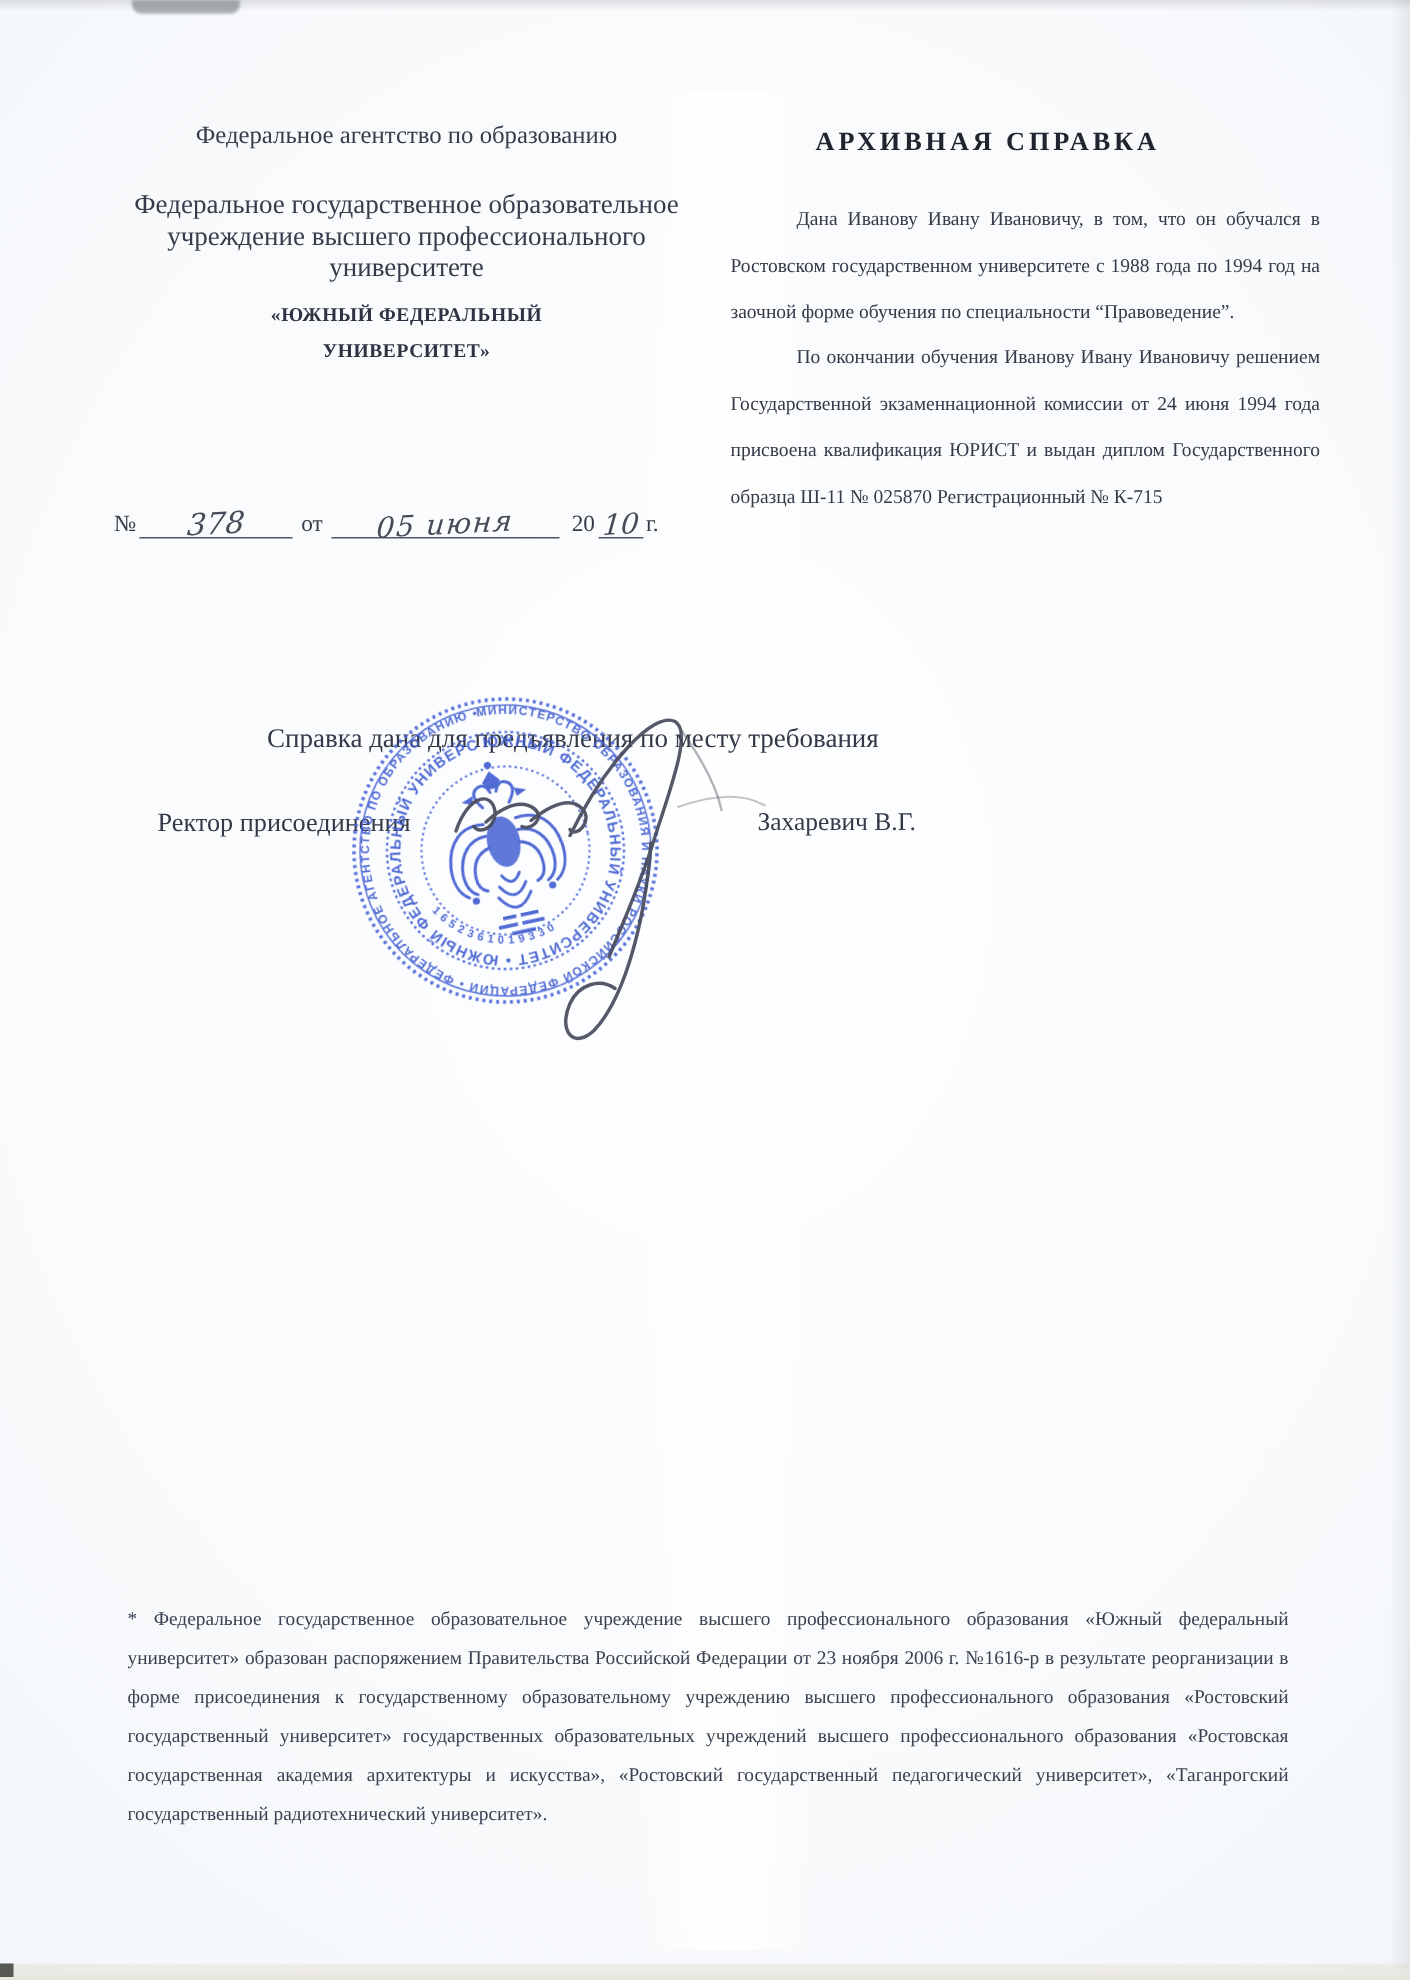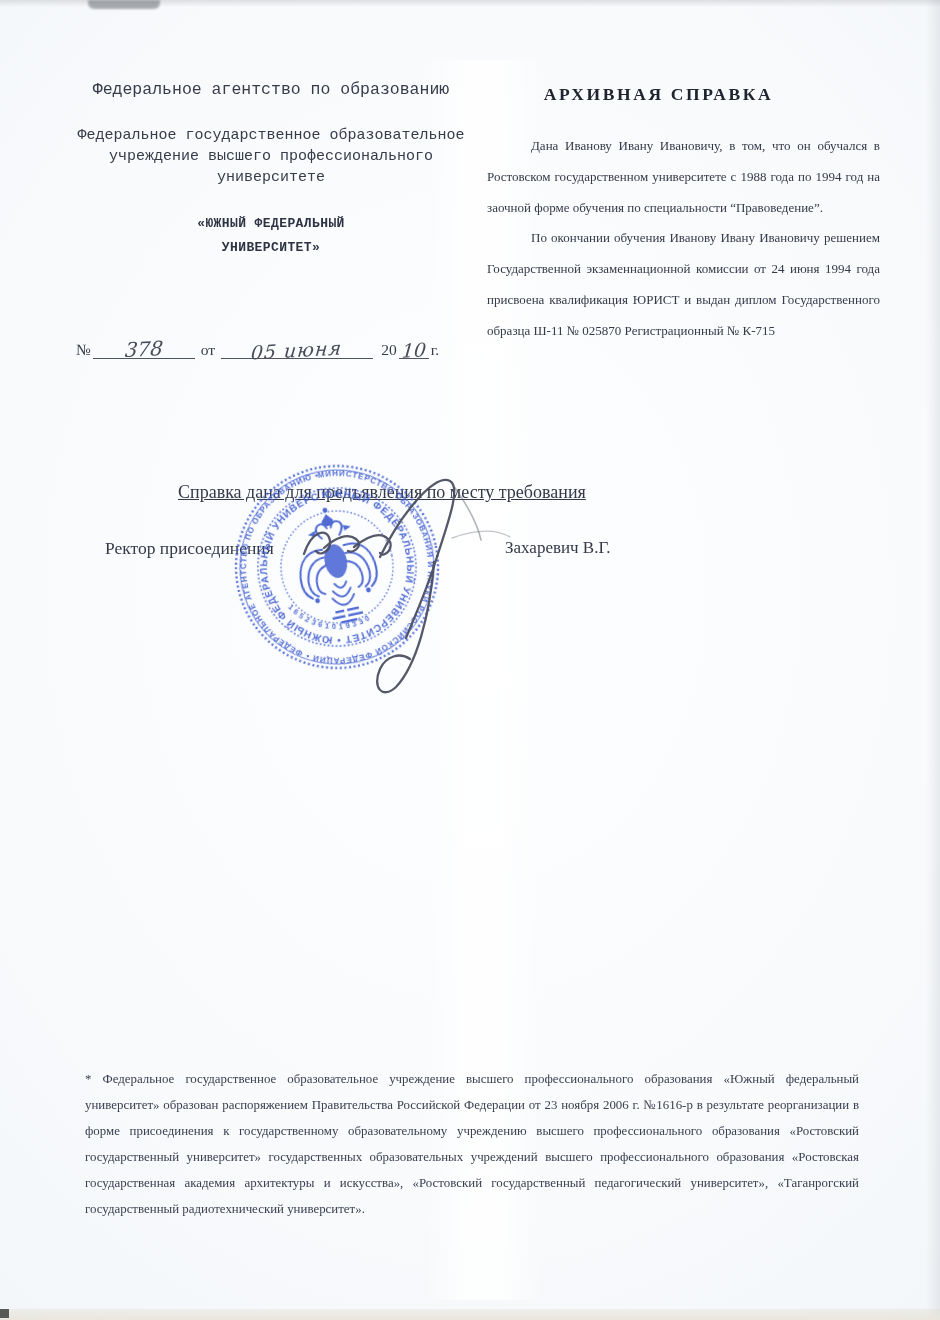--- a/index.html
+++ b/index.html
@@ -18,23 +18,23 @@
     background:linear-gradient(180deg, rgba(150,152,158,.28), rgba(150,152,158,0));}
   .edge-right{position:absolute; right:0; top:0; width:14px; height:1320px;
     background:linear-gradient(270deg, rgba(140,146,158,.16), rgba(140,146,158,0));}
   .smudge-topleft{position:absolute; left:88px; top:0; width:72px; height:9px;
     background:#5c6066; opacity:.5; border-radius:0 0 6px 6px; filter:blur(1.2px);}
   .band-bottom{position:absolute; left:0; bottom:0; width:940px; height:11px;
     background:linear-gradient(180deg, rgba(214,210,196,.25), #e9e6dc);}
   .tick-bottomleft{position:absolute; left:0; bottom:2px; width:9px; height:9px;
     background:#3c3e3a; opacity:.85;}
   
-  .col-left{position:absolute; left:70px; top:80px; width:402px; text-align:center;font-family:Liberation Mono, monospace;}
+  .col-left{position:absolute; left:70px; top:80px; width:402px; text-align:center;}
   .agency{font-size:16.5px; margin:0 0 26px 0;}
-  .institution{font-size:15px; line-height:21px; margin:0 0 24px 0;}
+  .institution{font-size:18px; line-height:21px; margin:0 0 9px 0;}
   .univ-name{font-size:13px; font-weight:bold; line-height:24px; letter-spacing:.4px;
     color:#2d3342; margin:0 0 58px 0;}
   .address{font-size:14.8px; line-height:21px; margin:0 0 24px 0;}
   
   .number-line{position:absolute; left:76px; top:334px; width:400px; font-size:15.5px;
     display:flex; align-items:flex-end; white-space:nowrap;}
   .blank{display:inline-block; border-bottom:1.4px solid #4e5462; text-align:center; position:relative;}
   .blank-num{width:102px; margin:0 6px 0 2px;}
   .blank-date{width:152px; margin:0 8px 0 6px;}
   .blank-year{width:30px; margin:0 2px;}
@@ -43,21 +43,21 @@
   .hand-num{font-size:20px; position:relative; top:3px;}
   .hand-date{font-size:19px; position:relative; top:3px; letter-spacing:1px;}
   .hand-year{font-size:19px; position:relative; top:3px;}
   
   .col-right{position:absolute; left:487px; top:84px; width:393px;}
   .doc-title{font-size:17.5px; font-weight:bold; letter-spacing:2.6px; color:#20242e;
     text-align:center; margin:0 50px 26px 0;}
   .body-par{font-size:13px; line-height:30.8px; text-align:justify; text-indent:44px;
     color:#343a48; margin:0;}
   
-  .issued-line{position:absolute; left:178px; top:482px; font-size:18px; color:#333948;text-decoration:underline;}
+  .issued-line{position:absolute; left:178px; top:482px; font-size:18px; color:#333948;}
   .rector-line{position:absolute; left:105px; top:538px; font-size:17.5px; color:#333948;}
   .signer-name{position:absolute; left:505px; top:538px; font-size:17px; color:#333948;}
   
   .stamp-wrap{position:absolute; left:230px; top:460px; width:214px; height:214px;}
   .sig-wrap{position:absolute; left:282px; top:466px; width:246px; height:240px;}
   
   .footnote{position:absolute; left:85px; top:1066px; width:774px;
     font-size:12.9px; line-height:26px; text-align:justify; color:#3a4150;}
 </style>
 </head>

